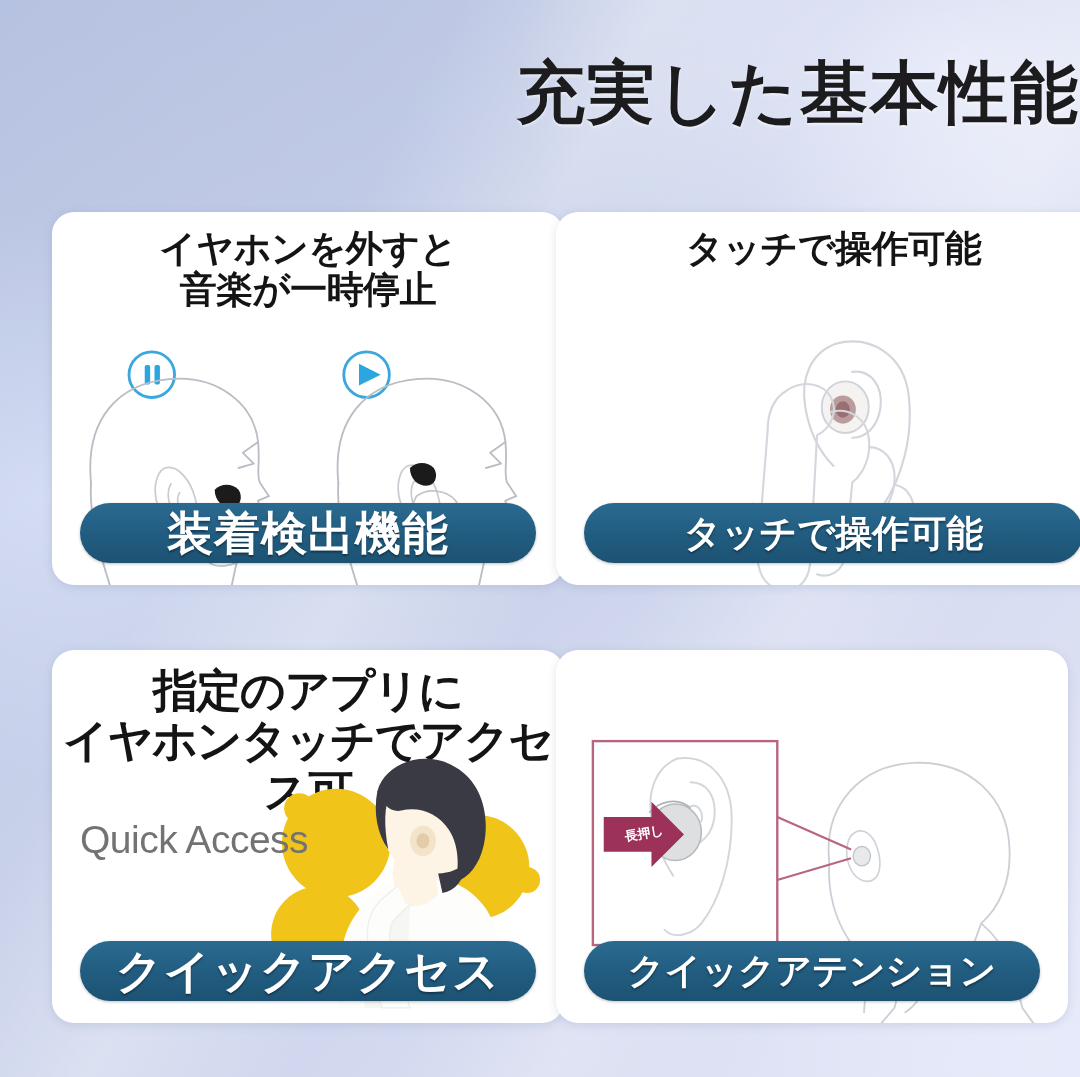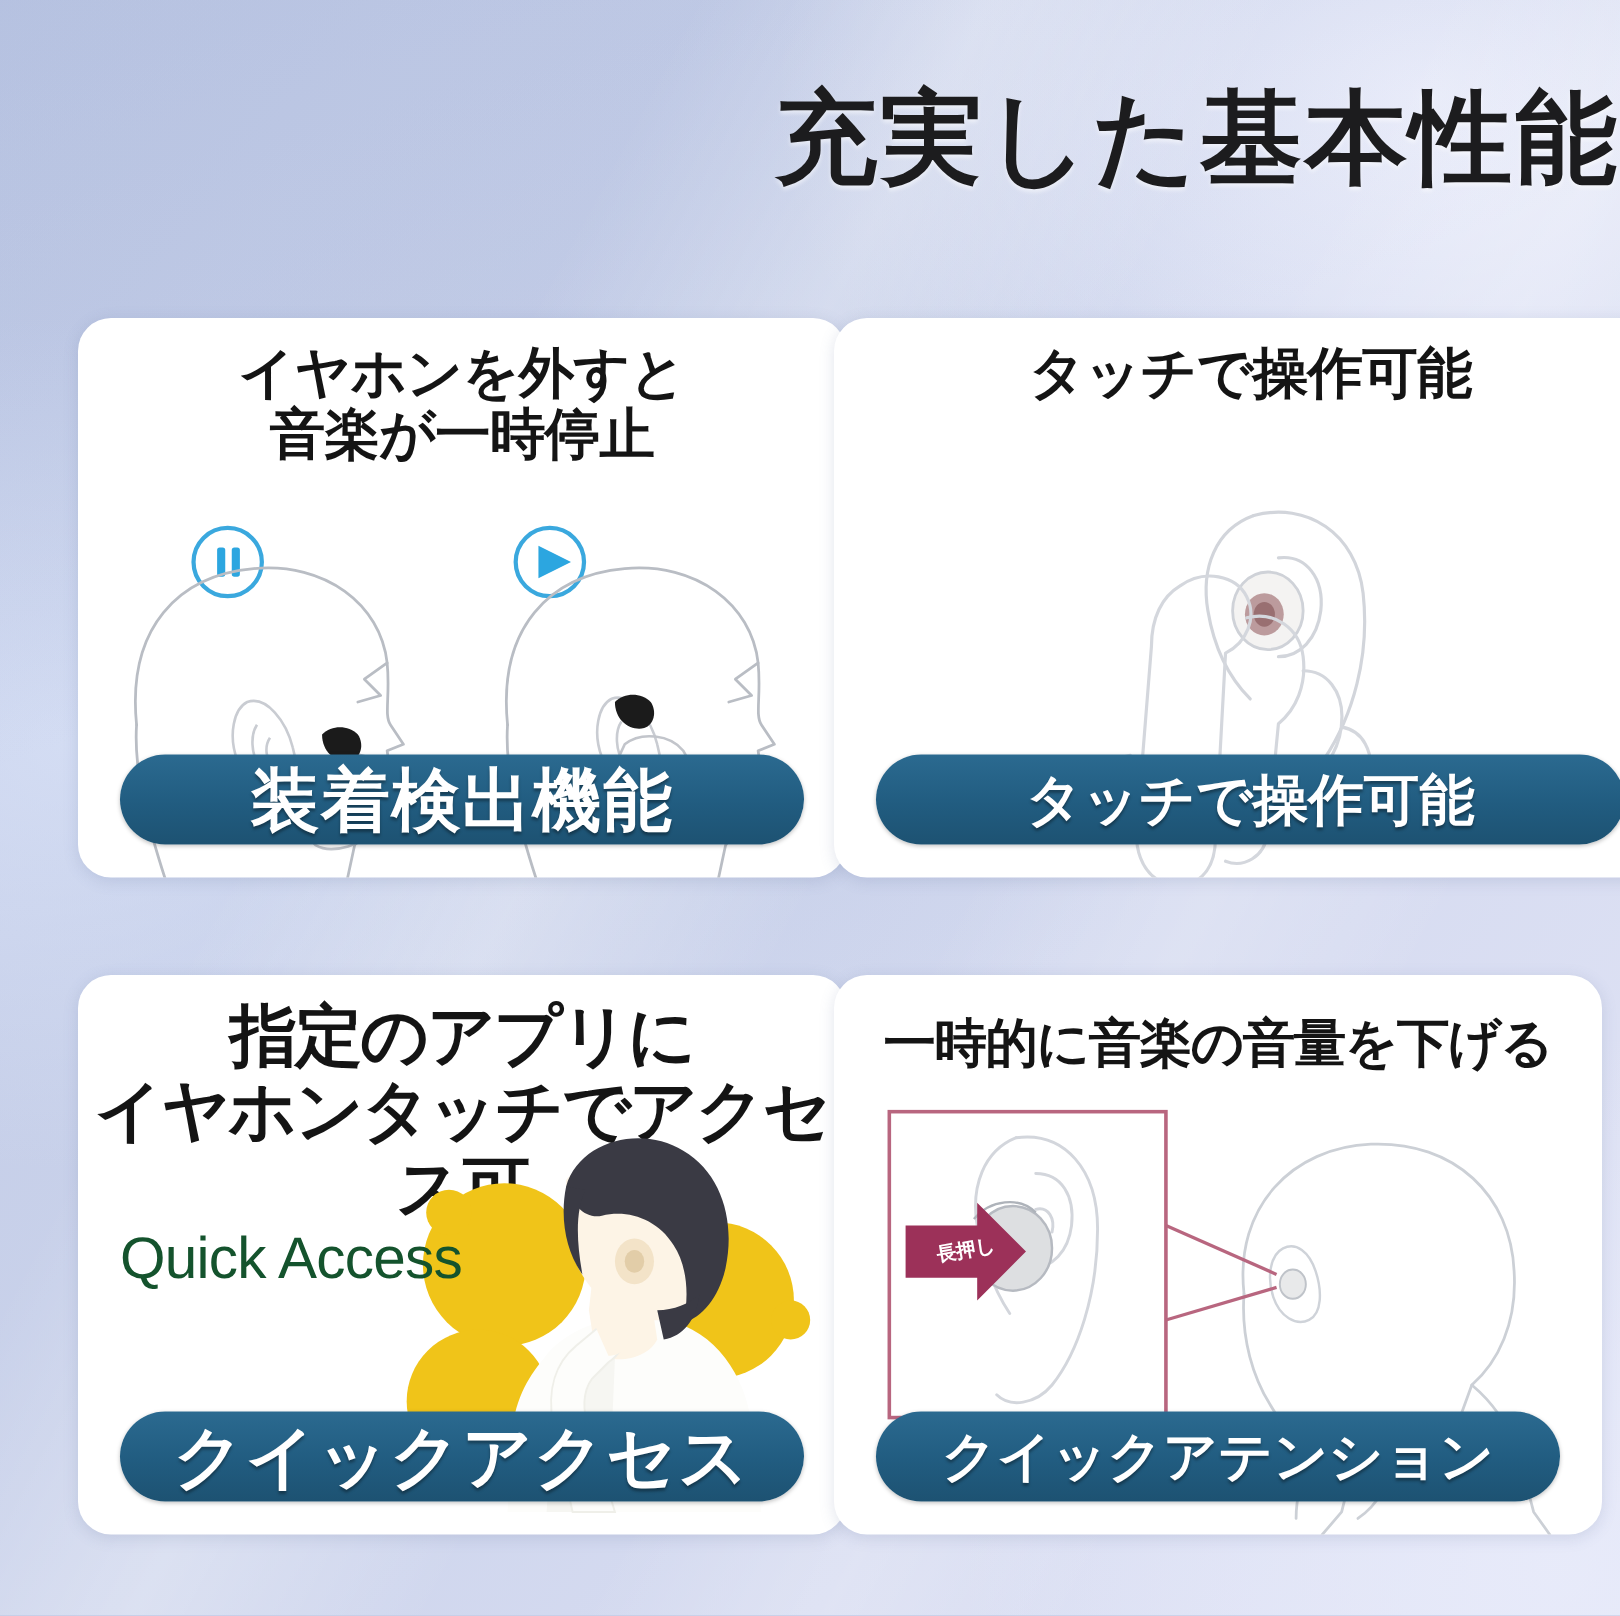--- a/index.html
+++ b/index.html
@@ -77,21 +77,21 @@
   .badge-label{
     color:#fff;font-weight:bold;font-size:46px;line-height:1;
     letter-spacing:1px;
     text-shadow:0 2px 2px rgba(0,0,0,.35);
   }
   .card.c4 .badge-label{font-size:36px;letter-spacing:0;}
   .card.c2 .badge-label{font-size:37px;letter-spacing:0;}
 
   .quick-access-text{
     position:absolute;left:28px;top:168px;
-    font-size:39px;color:#14532d;font-weight:normal;
+    font-size:39px;color:#737373;font-weight:normal;
     letter-spacing:-0.5px;
   }
 </style>
 </head>
 <body>
 
 <div id="page">
 
   <div class="page-title">充実した基本性能</div>
 
@@ -241,21 +241,20 @@
       </svg>
 
       <div class="quick-access-text">Quick Access</div>
 
       <div class="badge">
         <span class="badge-label">クイックアクセス</span>
       </div>
     </div>
 
     <div class="card c4">
-      <div class="card-heading">一時的に音楽の音量を下げる</div>
 
       <svg class="art" viewBox="0 0 472 373">
 
         <g fill="none" stroke="#ccd0d6" stroke-width="1.7" stroke-linejoin="round" stroke-linecap="round">
           <path d="M252 196 C246 142 282 106 330 104 C382 102 416 136 418 182
                    C420 214 408 238 392 252 L384 274 C376 292 360 298 344 296
                    L330 292 L318 306 L312 330 L300 344"></path>
           <path d="M392 252 C404 262 414 276 420 292 L430 330 L440 344"></path>
           <path d="M344 296 C342 312 334 326 322 334"></path>
           <path d="M252 196 C250 224 258 248 268 264 C276 278 286 288 294 292"></path>

